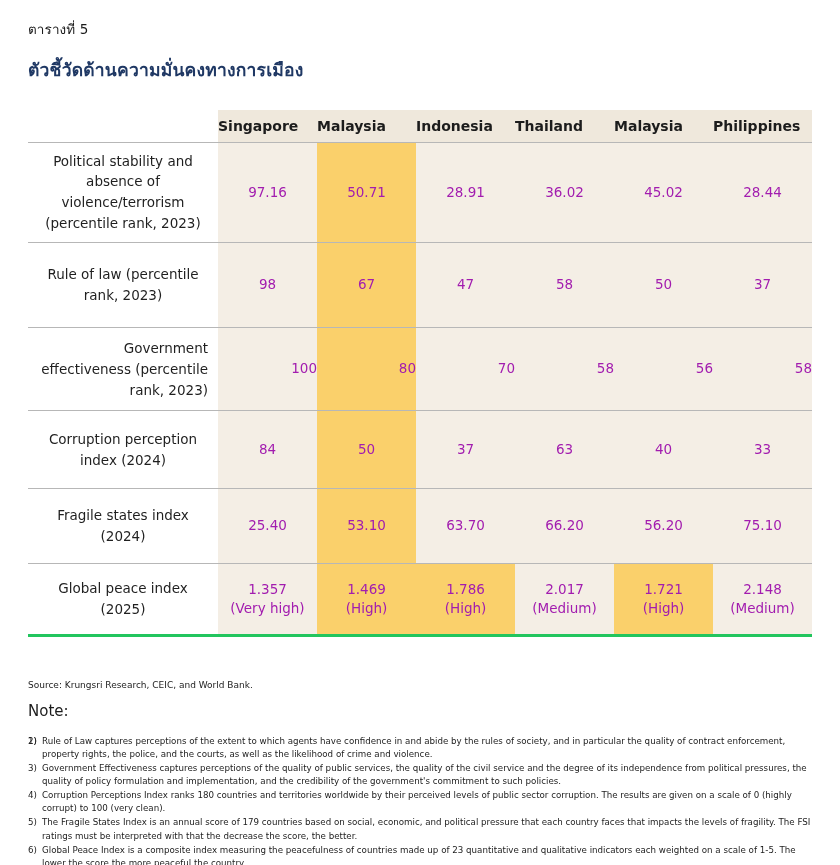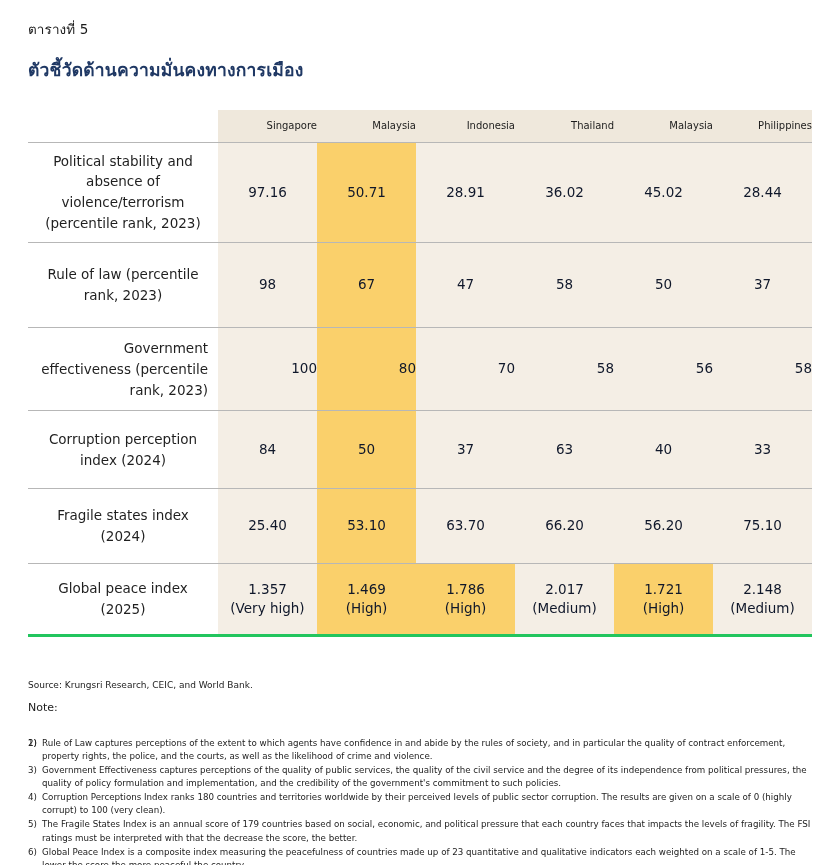--- a/index.html
+++ b/index.html
@@ -44,39 +44,39 @@
 
   table.indicators th,
   table.indicators td {
     padding: 0;
     margin: 0;
   }
 
   
   thead th {
     background: #EFE8DC;
-    font-size: 10px;
-    font-weight: 400;
+    font-size: 14px;
+    font-weight: 700;
     color: #1c1c1c;
-    text-align: right;
+    text-align: left;
     height: 32px;
     vertical-align: middle;
     border: none;
   }
   thead th.hdr-blank {
     background: #ffffff;
   }
 
   
   tbody td {
     background: #F4EEE5;
     text-align: center;
     vertical-align: middle;
     font-size: 13.5px;
-    color: #0f172a;
+    color: #a21caf;
     border-top: 1px solid #b7b7b7;
     line-height: 1.45;
   }
   tbody tr:last-child td { border-bottom: 3px solid #22c55e; }
 
   tbody td.rowlabel {
     background: #ffffff;
     padding: 8px 10px;
     font-size: 13.5px;
     color: #1f1f1f;
@@ -98,21 +98,21 @@
 
   
   .notes {
     margin-top: 42px;
     font-size: 8.7px;
     line-height: 1.5;
     color: #1c1c1c;
     font-family: "DejaVu Sans", "Liberation Sans", sans-serif;
   }
   .notes .src { margin-bottom: 7px; font-size: 9px; }
-  .notes .note-head { margin-bottom: 21px; font-size: 11px; }
+  .notes .note-head { margin-bottom: 13px; font-size: 15px; }
   .notes ol { list-style: none; margin: 0; padding: 0; }
   .notes li {
     position: relative;
     padding-left: 14px;
     margin-bottom: 1px;
   }
   .notes li .num {
     position: absolute;
     left: 0;
     top: 0;

